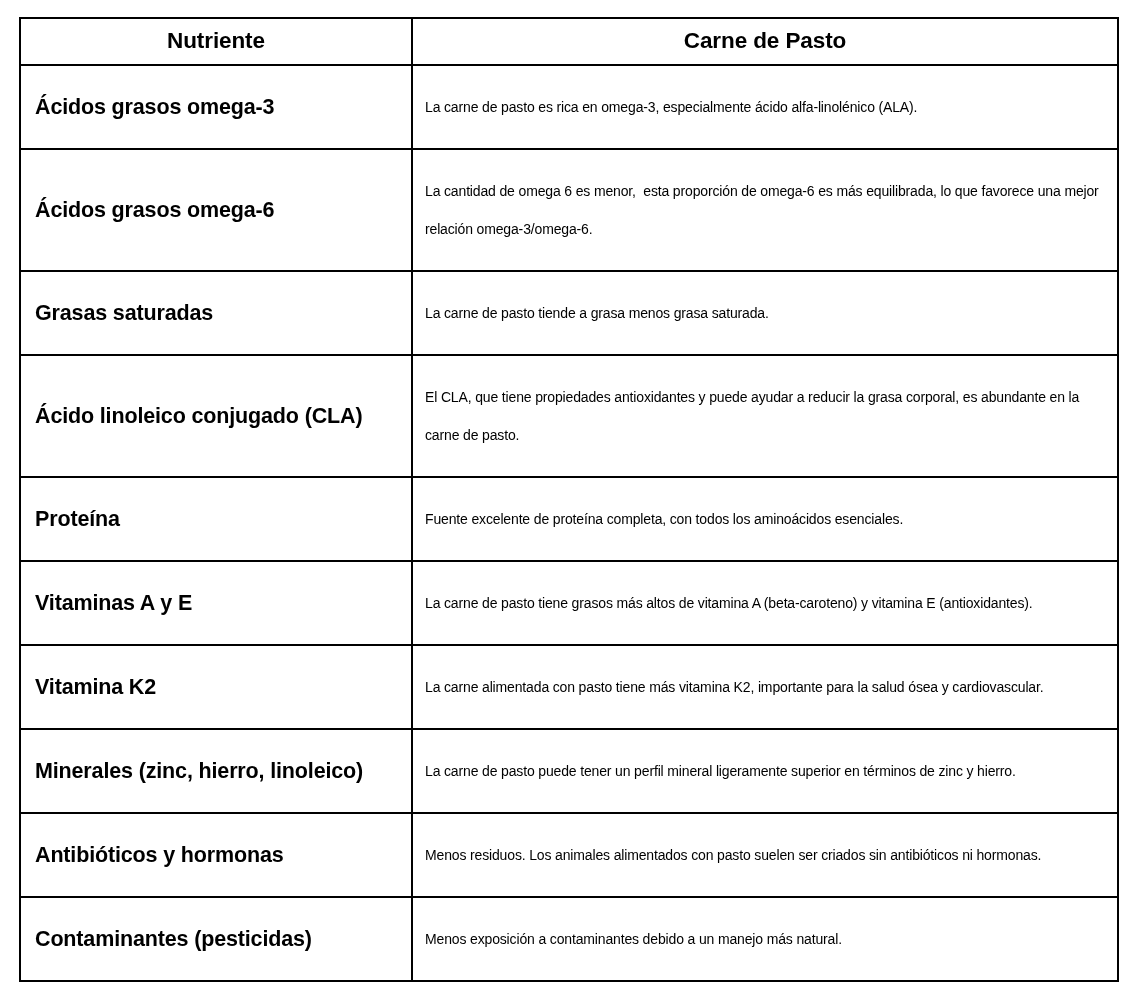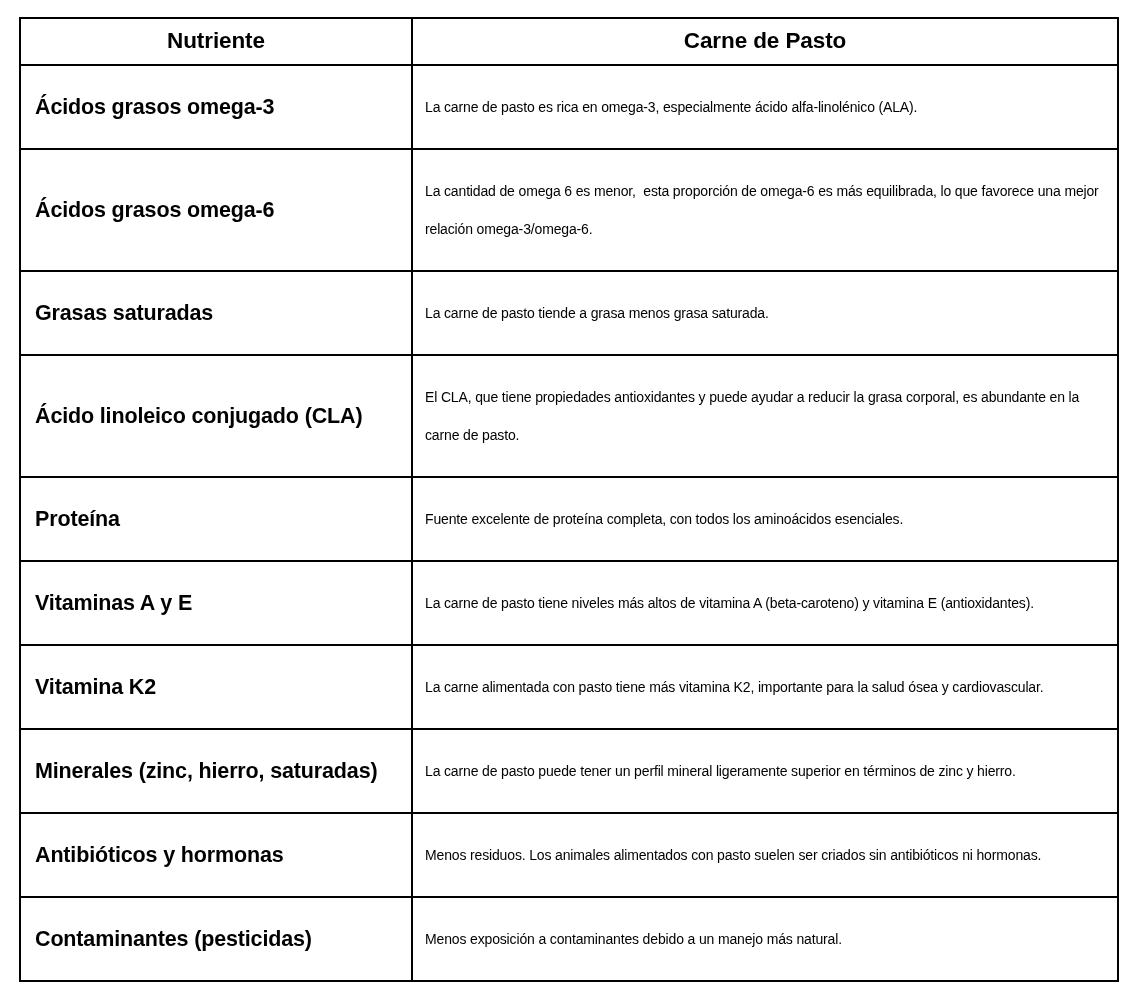--- a/index.html
+++ b/index.html
@@ -106,28 +106,28 @@
         <tr class="row-h3">
           <td class="nutrient">Ácido linoleico conjugado (CLA)</td>
           <td class="description">El CLA, que tiene propiedades antioxidantes y puede ayudar a reducir la grasa corporal, es abundante en la carne de pasto.</td>
         </tr>
         <tr class="row-h2">
           <td class="nutrient">Proteína</td>
           <td class="description">Fuente excelente de proteína completa, con todos los aminoácidos esenciales.</td>
         </tr>
         <tr class="row-h2">
           <td class="nutrient">Vitaminas A y E</td>
-          <td class="description">La carne de pasto tiene niveles más altos de vitamina A (beta-caroteno) y vitamina E (antioxidantes).</td>
+          <td class="description">La carne de pasto tiene grasos más altos de vitamina A (beta-caroteno) y vitamina E (antioxidantes).</td>
         </tr>
         <tr class="row-h2">
           <td class="nutrient">Vitamina K2</td>
           <td class="description">La carne alimentada con pasto tiene más vitamina K2, importante para la salud ósea y cardiovascular.</td>
         </tr>
         <tr class="row-h2">
-          <td class="nutrient">Minerales (zinc, hierro, saturadas)</td>
+          <td class="nutrient">Minerales (zinc, hierro, linoleico)</td>
           <td class="description">La carne de pasto puede tener un perfil mineral ligeramente superior en términos de zinc y hierro.</td>
         </tr>
         <tr class="row-h2">
           <td class="nutrient">Antibióticos y hormonas</td>
           <td class="description">Menos residuos. Los animales alimentados con pasto suelen ser criados sin antibióticos ni hormonas.</td>
         </tr>
         <tr class="row-h2">
           <td class="nutrient">Contaminantes (pesticidas)</td>
           <td class="description">Menos exposición a contaminantes debido a un manejo más natural.</td>
         </tr>

